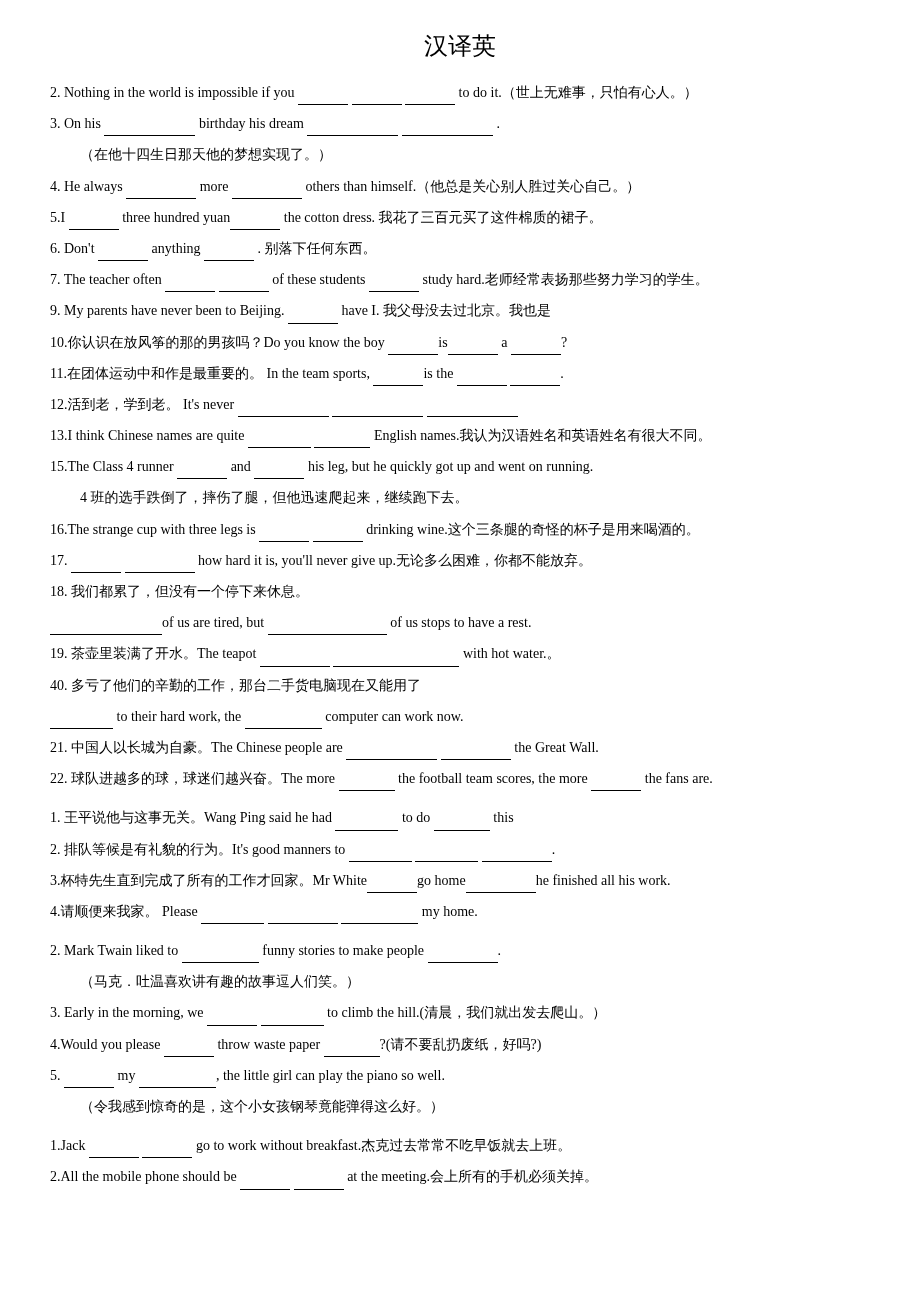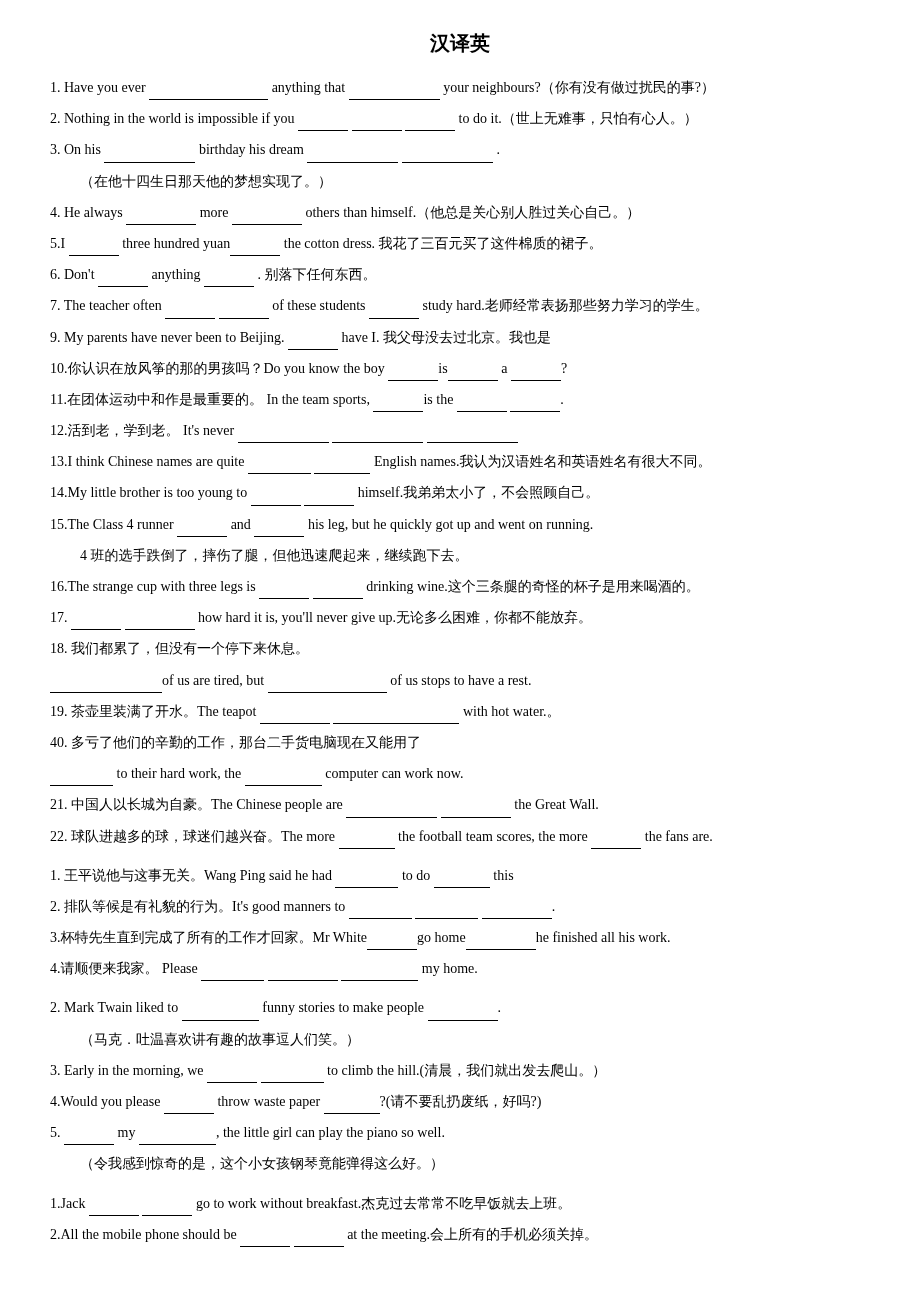--- a/index.html
+++ b/index.html
@@ -11,22 +11,22 @@
       background: #fff;
       font-family: "SimSun", "宋体", serif;
       font-size: 14px;
       color: #000;
       width: 920px;
       min-height: 1302px;
       padding: 30px 50px;
     }
     h1 {
       text-align: center;
-      font-size: 20px;
-      font-weight: bold;
+      font-size: 24px;
+      font-weight: normal;
       margin-bottom: 18px;
       font-family: "SimHei", "黑体", sans-serif;
     }
     .line {
       margin-bottom: 6px;
       line-height: 1.8;
     }
     .blank {
       display: inline-block;
       border-bottom: 1px solid #000;
@@ -41,34 +41,32 @@
       padding-left: 30px;
     }
   </style>
 </head>
 <body>
 
 <h1>汉译英</h1>
 
 <div id="content">
     <div class="">
-      <div class="line">1. Have you ever <span class="blank" style="min-width:119px"></span> anything that <span class="blank" style="min-width:91px"></span> your neighbours?（你有没有做过扰民的事?）</div>
       <div class="line">2. Nothing in the world is impossible if you <span class="blank" style="min-width:50px"></span> <span class="blank" style="min-width:50px"></span> <span class="blank" style="min-width:50px"></span> to do it.（世上无难事，只怕有心人。）</div>
       <div class="line">3. On his <span class="blank" style="min-width:91px"></span> birthday his dream <span class="blank" style="min-width:91px"></span> <span class="blank" style="min-width:91px"></span> .</div>
       <div class="line indent">（在他十四生日那天他的梦想实现了。）</div>
       <div class="line">4. He always <span class="blank" style="min-width:70px"></span> more <span class="blank" style="min-width:70px"></span> others than himself.（他总是关心别人胜过关心自己。）</div>
       <div class="line">5.I <span class="blank" style="min-width:50px"></span> three hundred yuan<span class="blank" style="min-width:50px"></span> the cotton dress. 我花了三百元买了这件棉质的裙子。</div>
       <div class="line">6. Don't <span class="blank" style="min-width:50px"></span> anything <span class="blank" style="min-width:50px"></span> . 别落下任何东西。</div>
       <div class="line">7. The teacher often <span class="blank" style="min-width:50px"></span> <span class="blank" style="min-width:50px"></span> of these students <span class="blank" style="min-width:50px"></span> study hard.老师经常表扬那些努力学习的学生。</div>
       <div class="line">9. My parents have never been to Beijing. <span class="blank" style="min-width:50px"></span> have I. 我父母没去过北京。我也是</div>
       <div class="line">10.你认识在放风筝的那的男孩吗？Do you know the boy <span class="blank" style="min-width:50px"></span>is<span class="blank" style="min-width:50px"></span> a <span class="blank" style="min-width:50px"></span>?</div>
       <div class="line">11.在团体运动中和作是最重要的。 In the team sports, <span class="blank" style="min-width:50px"></span>is the <span class="blank" style="min-width:50px"></span> <span class="blank" style="min-width:50px"></span>.</div>
       <div class="line">12.活到老，学到老。 It's never <span class="blank" style="min-width:91px"></span> <span class="blank" style="min-width:91px"></span> <span class="blank" style="min-width:91px"></span></div>
       <div class="line">13.I think Chinese names are quite <span class="blank" style="min-width:63px"></span> <span class="blank" style="min-width:56px"></span> English names.我认为汉语姓名和英语姓名有很大不同。</div>
-      <div class="line">14.My little brother is too young to <span class="blank" style="min-width:50px"></span> <span class="blank" style="min-width:50px"></span> himself.我弟弟太小了，不会照顾自己。</div>
       <div class="line">15.The Class 4 runner <span class="blank" style="min-width:50px"></span> and <span class="blank" style="min-width:50px"></span> his leg, but he quickly got up and went on running.</div>
       <div class="line indent">    4 班的选手跌倒了，摔伤了腿，但他迅速爬起来，继续跑下去。</div>
       <div class="line">16.The strange cup with three legs is <span class="blank" style="min-width:50px"></span> <span class="blank" style="min-width:50px"></span> drinking wine.这个三条腿的奇怪的杯子是用来喝酒的。</div>
       <div class="line">17. <span class="blank" style="min-width:50px"></span> <span class="blank" style="min-width:70px"></span> how hard it is, you'll never give up.无论多么困难，你都不能放弃。</div>
       <div class="line">18. 我们都累了，但没有一个停下来休息。</div>
       <div class="line"><span class="blank" style="min-width:112px"></span>of us are tired, but <span class="blank" style="min-width:119px"></span> of us stops to have a rest.</div>
       <div class="line">19. 茶壶里装满了开水。The teapot <span class="blank" style="min-width:70px"></span> <span class="blank" style="min-width:126px"></span> with hot water.。</div>
       <div class="line">40. 多亏了他们的辛勤的工作，那台二手货电脑现在又能用了</div>
       <div class="line"><span class="blank" style="min-width:63px"></span> to their hard work, the <span class="blank" style="min-width:77px"></span> computer can work now.</div>
       <div class="line">21. 中国人以长城为自豪。The Chinese people are <span class="blank" style="min-width:91px"></span> <span class="blank" style="min-width:70px"></span> the Great Wall.</div>

